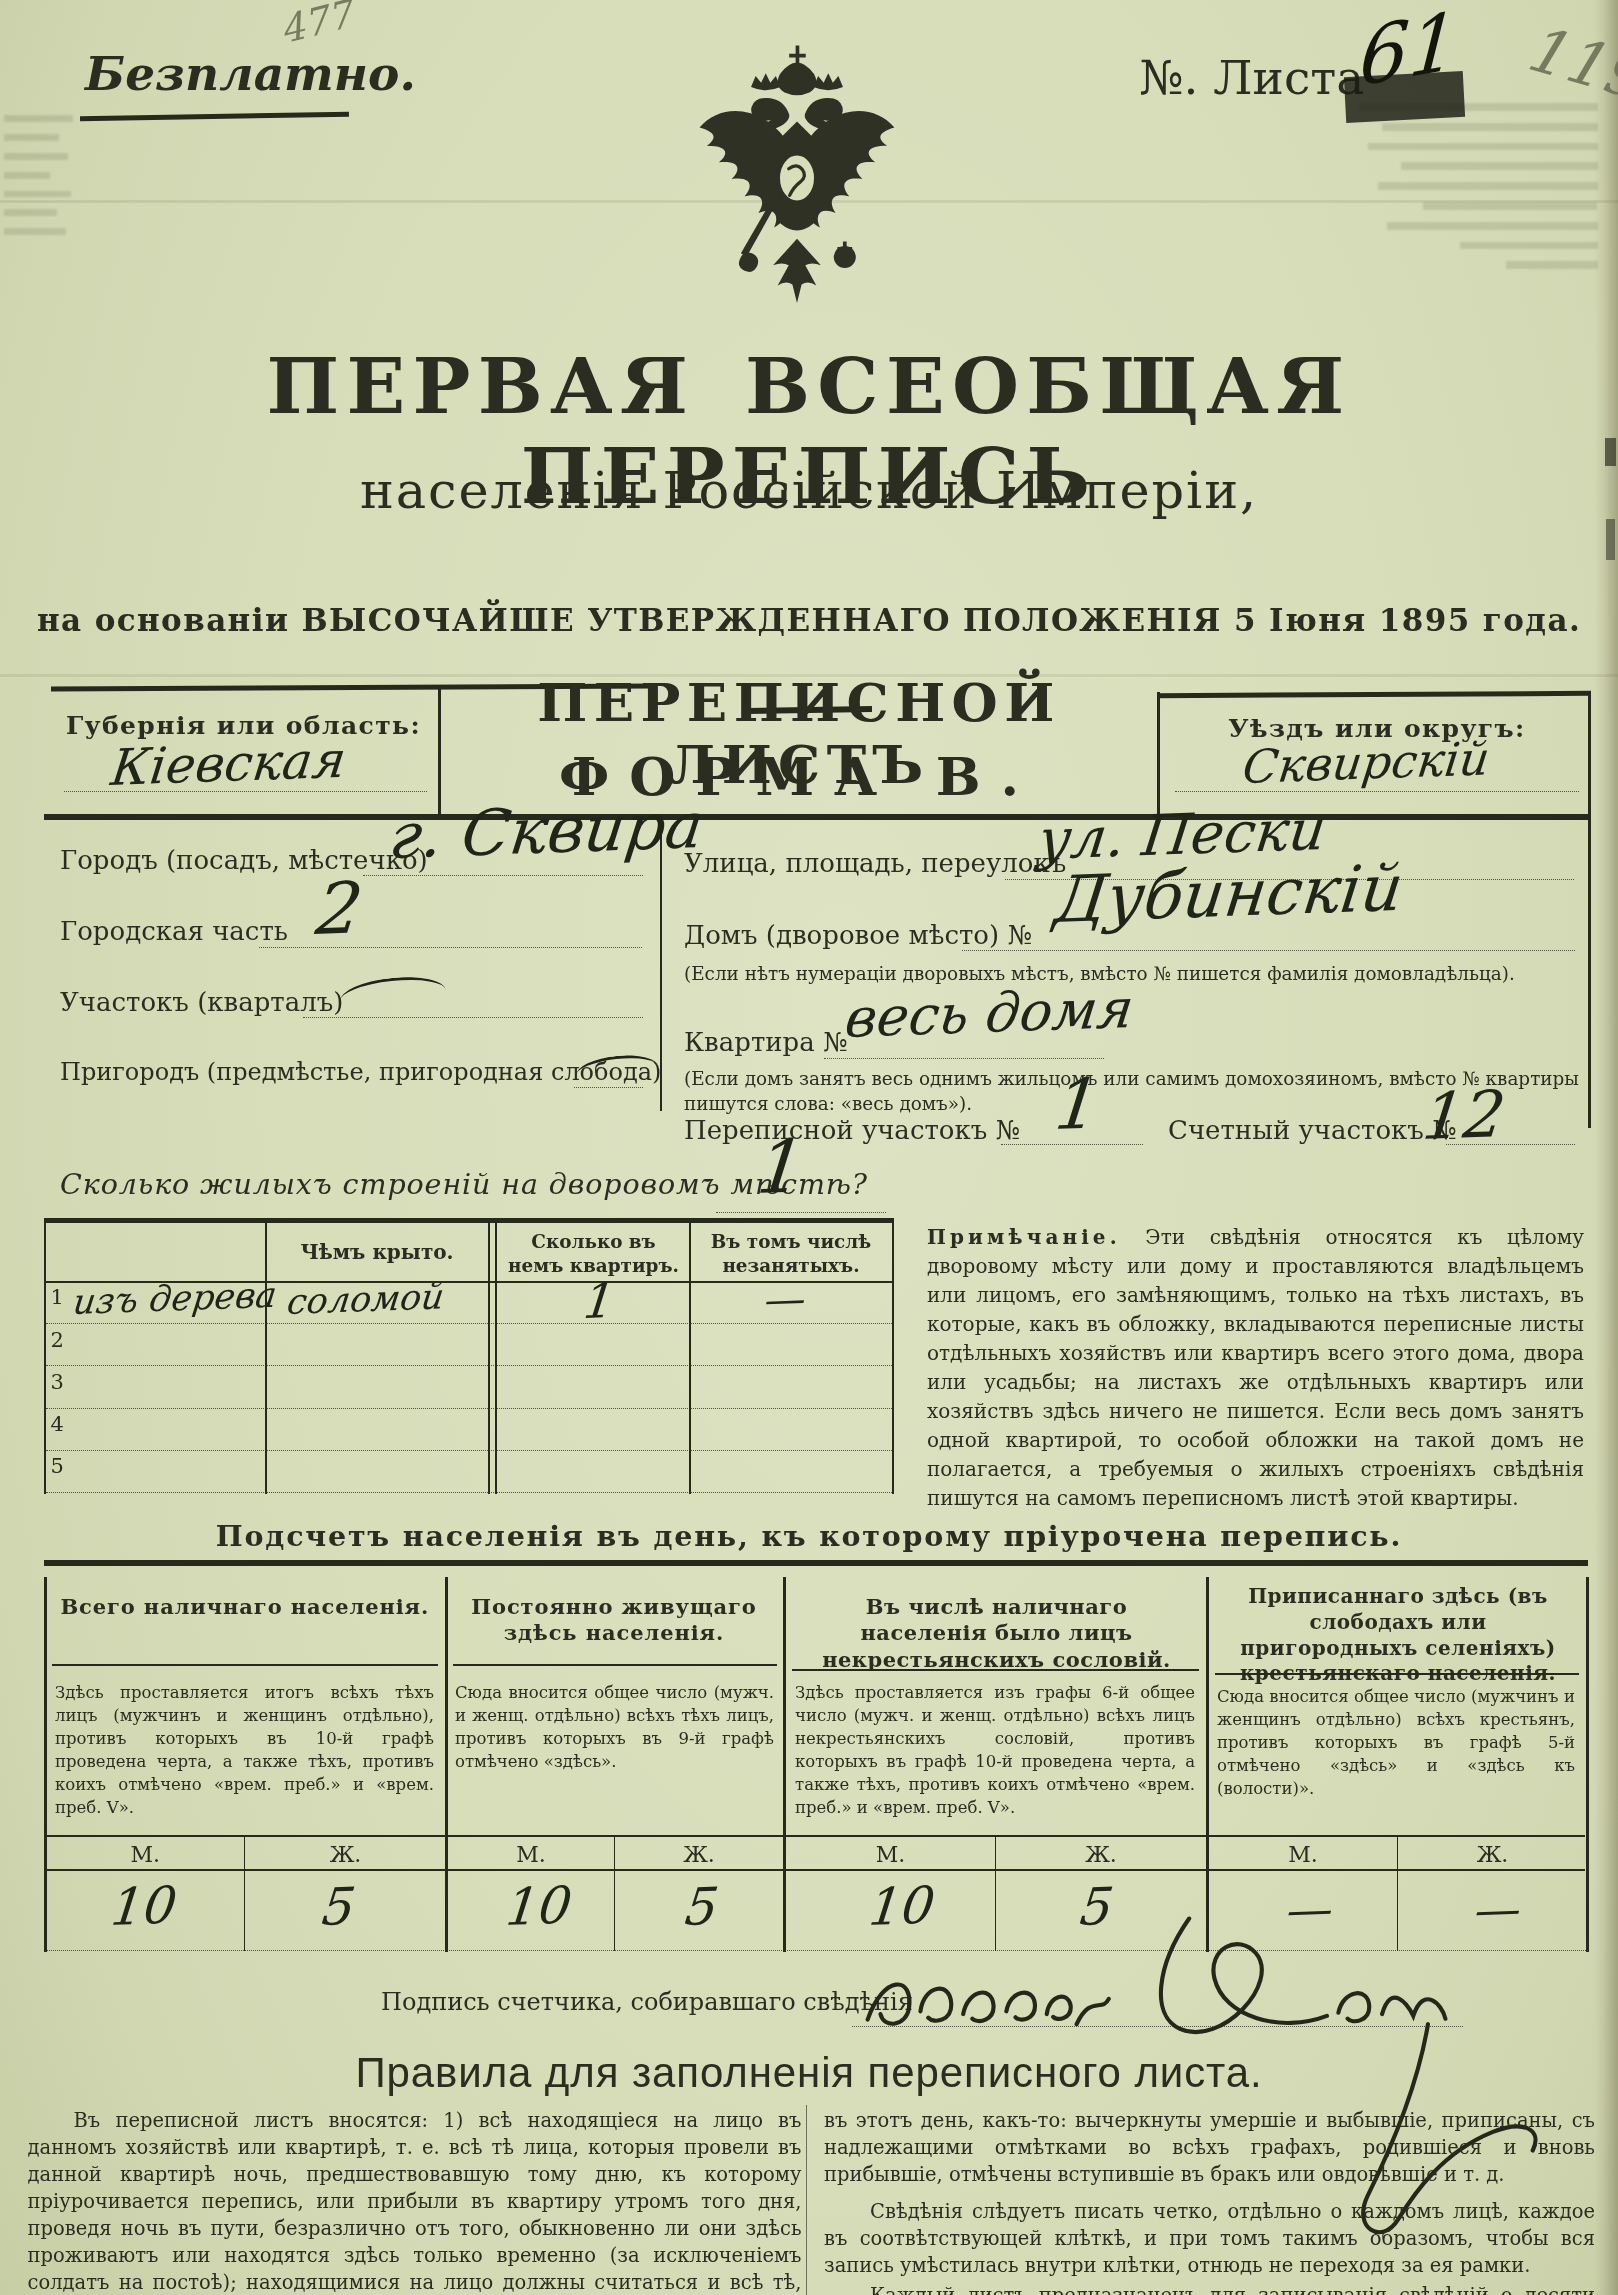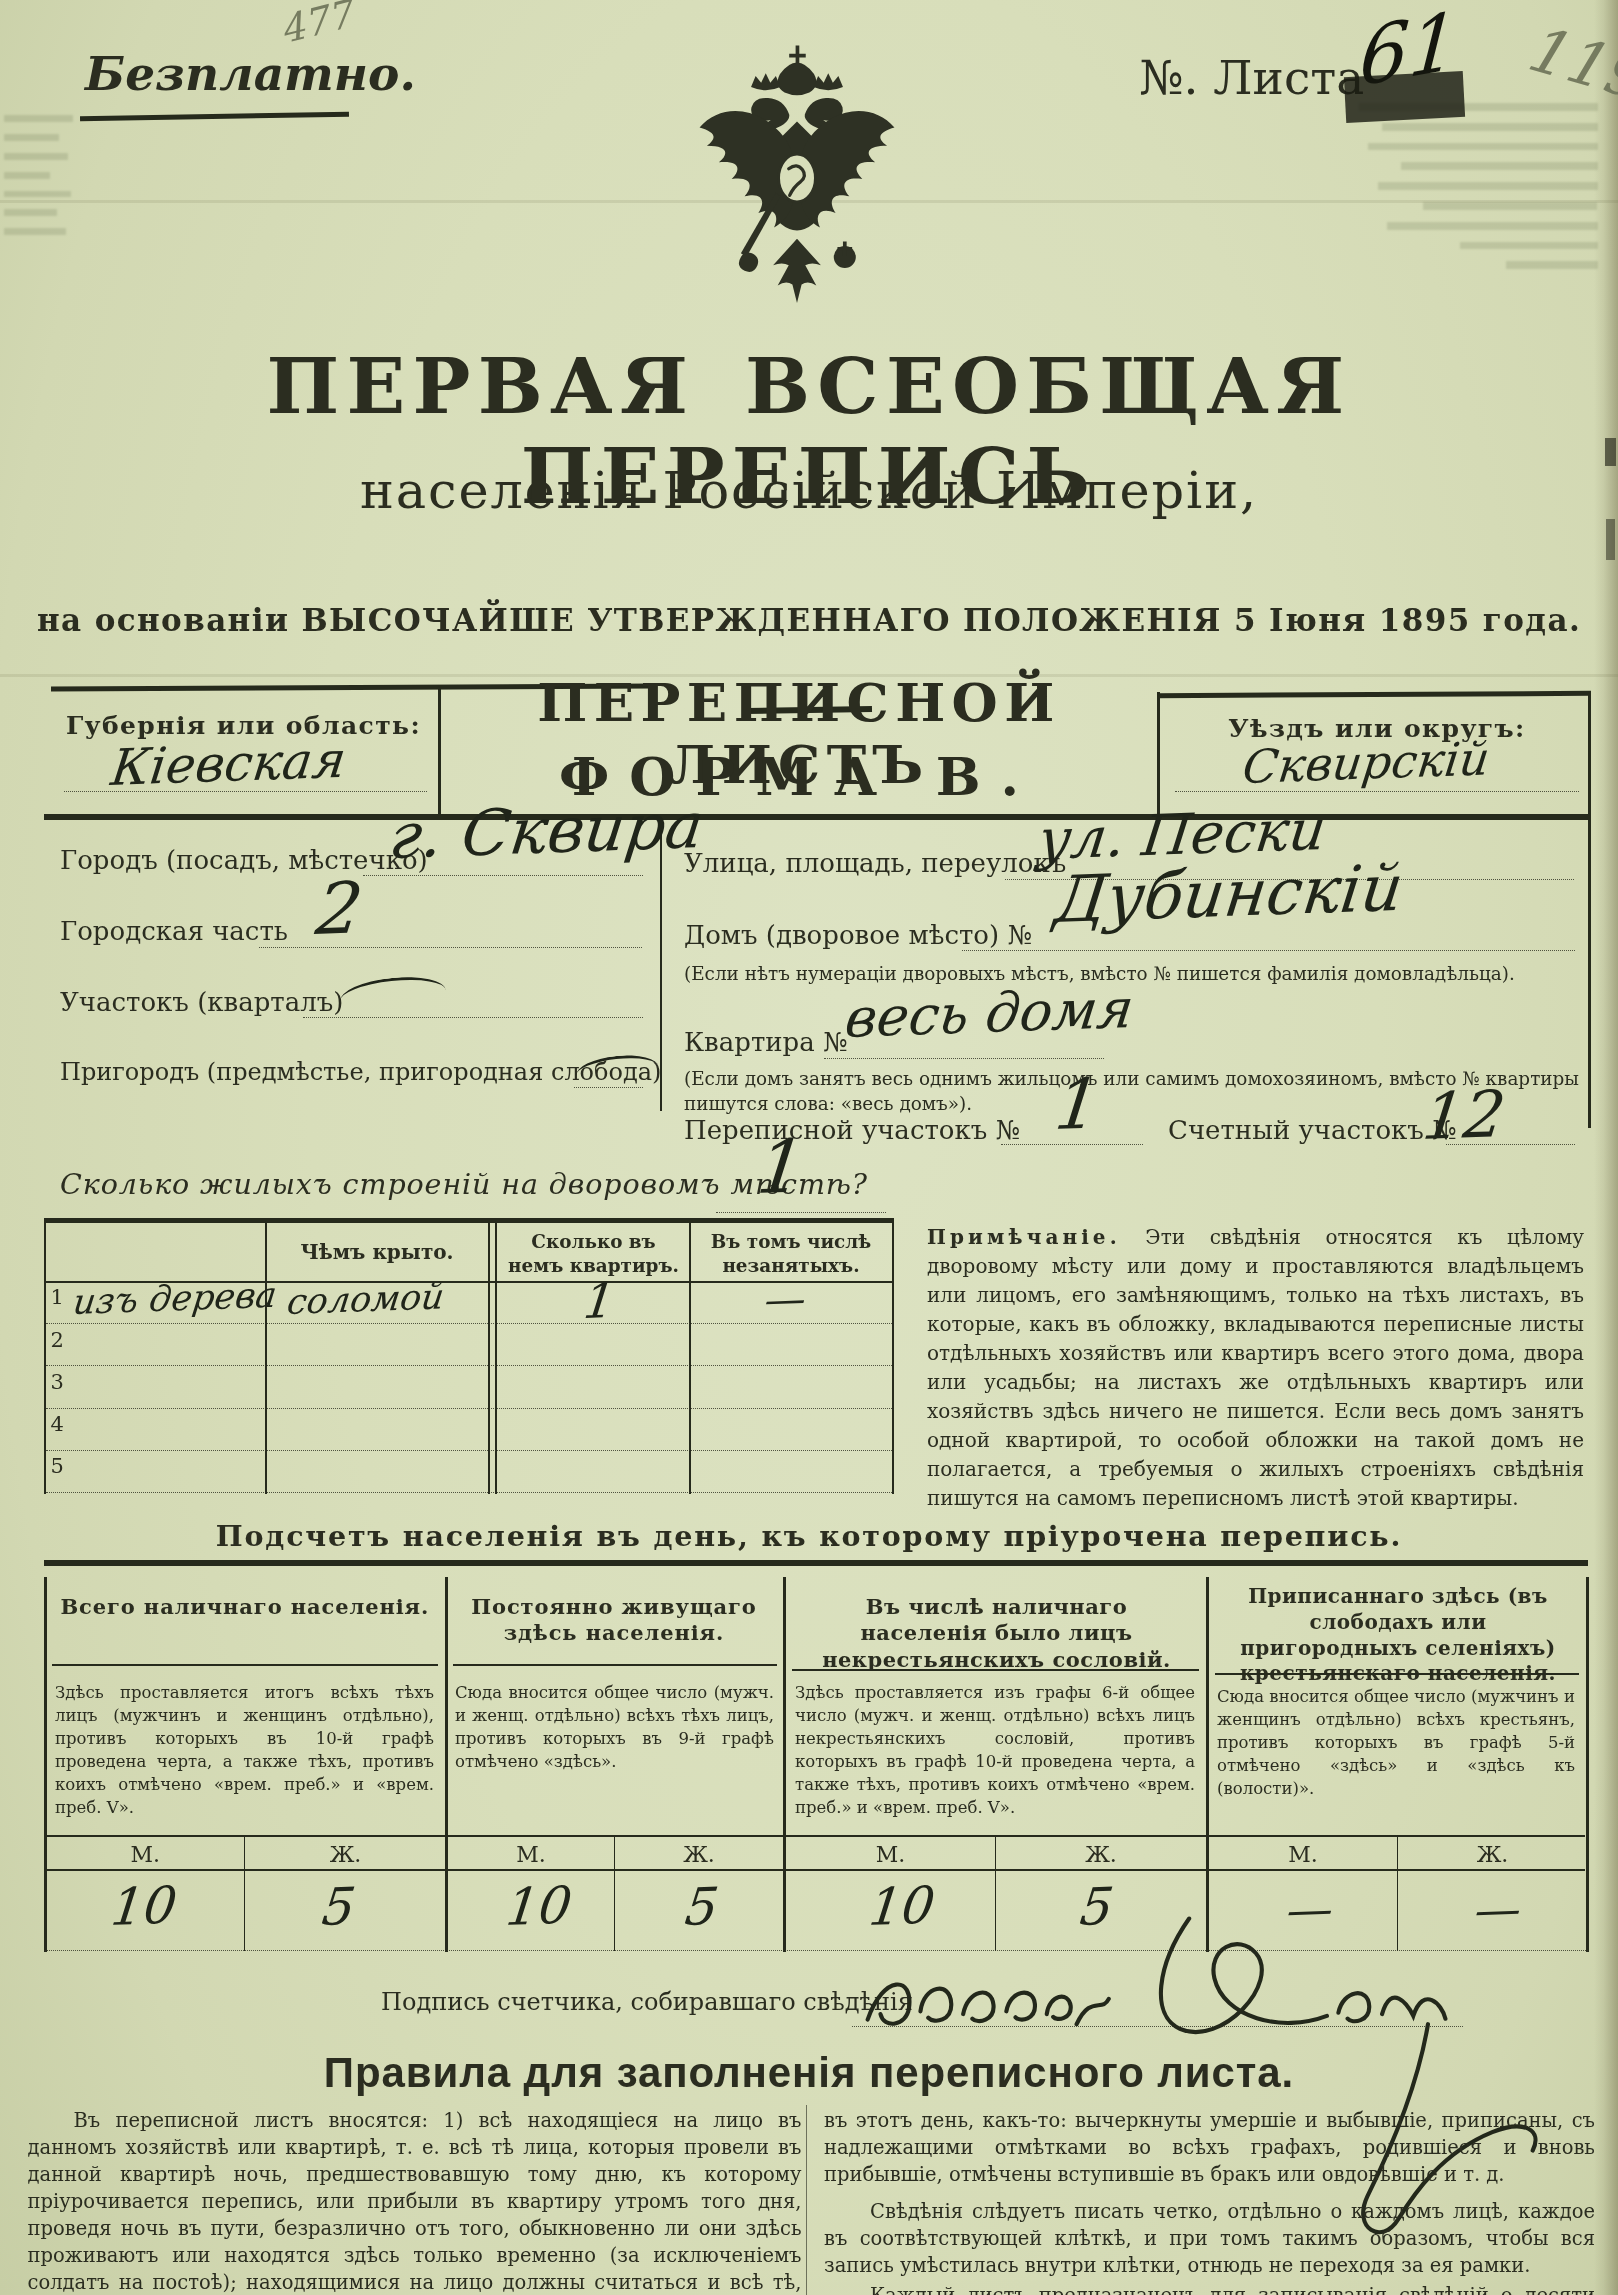--- a/index.html
+++ b/index.html
@@ -253,21 +253,21 @@
   <div class="abs" style="left:381px;top:1988px;font-size:24px;">Подпись счетчика, собиравшаго свѣдѣнія</div>
   <div class="dot" style="left:852px;top:2026px;width:611px;"></div>
   <svg class="abs" style="left:840px;top:1891px;" width="758" height="395" viewBox="0 0 1650 860">
     <g fill="none" stroke="#23281b" stroke-width="9" stroke-linecap="round">
       <path d="M60,280 C95,180 160,185 150,255 C144,295 95,300 88,268 M175,262 C182,205 240,195 242,245 C244,282 205,290 192,276 M268,268 C278,215 330,205 334,248 C337,282 300,290 288,278 M362,262 C370,215 420,208 424,245 C428,280 392,286 382,275 M450,268 C455,225 498,218 502,250 C505,278 472,284 464,274 M515,290 C545,225 570,265 585,235"></path>
       <path d="M760,60 C690,160 675,270 740,300 C830,340 960,200 905,135 C868,92 800,125 815,190 C835,275 960,310 1060,272 M1085,265 C1095,215 1150,208 1152,250 C1154,284 1115,290 1105,278 M1180,268 C1200,200 1235,245 1248,272 C1270,205 1310,245 1318,278"></path>
       <path d="M1280,290 C1255,440 1190,580 1148,665 C1115,735 1180,772 1215,715 C1250,658 1310,570 1420,525 C1490,497 1530,520 1508,565"></path>
     </g>
   </svg>
 
-  <div class="abs c" style="left:0;top:2049px;width:100%;font-family:'Liberation Sans','DejaVu Sans',sans-serif;font-size:42px;font-weight:700;letter-spacing:0.9px;">Правила для заполненія переписного листа.</div>
+  <div class="abs c" style="left:0;top:2049px;width:100%;font-family:'Liberation Sans','DejaVu Sans',sans-serif;font-size:42px;font-weight:400;letter-spacing:0.9px;">Правила для заполненія переписного листа.</div>
 
   <div class="rule" style="left:806px;top:2105px;width:1.4px;height:482px;opacity:.6;"></div>
 
   <div class="abs just" style="left:27.5px;top:2107px;width:774px;font-size:19.5px;line-height:27px;">
     <p style="text-indent:46px;margin-bottom:2.8px;">Въ переписной листъ вносятся: 1) всѣ находящіеся на лицо въ данномъ хозяйствѣ или квартирѣ, т. е. всѣ тѣ лица, которыя провели въ данной квартирѣ ночь, предшествовавшую тому дню, къ которому пріурочивается перепись, или прибыли въ квартиру утромъ того дня, проведя ночь въ пути, безразлично отъ того, обыкновенно ли они здѣсь проживаютъ или находятся здѣсь только временно (за исключеніемъ солдатъ на постоѣ); находящимися на лицо должны считаться и всѣ тѣ, которые по своимъ служебнымъ обязанностямъ провели ночь на дежурствѣ, ночной работѣ и т. п. 2) всѣ лица, принадлежащія къ составу этого хозяйства, но находящіяся во временной отлучкѣ. Не слѣдуетъ записывать такихъ членовъ семьи, которые по своимъ служебнымъ, промышленнымъ, учебнымъ и т. п. занятіямъ обыкновенно проживаютъ въ другомъ мѣстѣ, напримѣръ, не слѣдуетъ записывать дѣтей, которыя для полученія образованія или находясь въ обученіи проживаютъ въ другомъ мѣстѣ, отдѣльно отъ своей семьи. Подобныя лица должны быть записываемы временно пребывающими въ тѣхъ случаяхъ, когда они прибыли домой на побывку.</p>
 
   </div>
 
   <div class="abs just" style="left:824px;top:2107px;width:771px;font-size:19.5px;line-height:27px;">
     <p style="margin-bottom:10px;">въ этотъ день, какъ-то: вычеркнуты умершіе и выбывшіе, приписаны, съ надлежащими отмѣтками во всѣхъ графахъ, родившіеся и вновь прибывшіе, отмѣчены вступившіе въ бракъ или овдовѣвшіе и т. д.</p>

